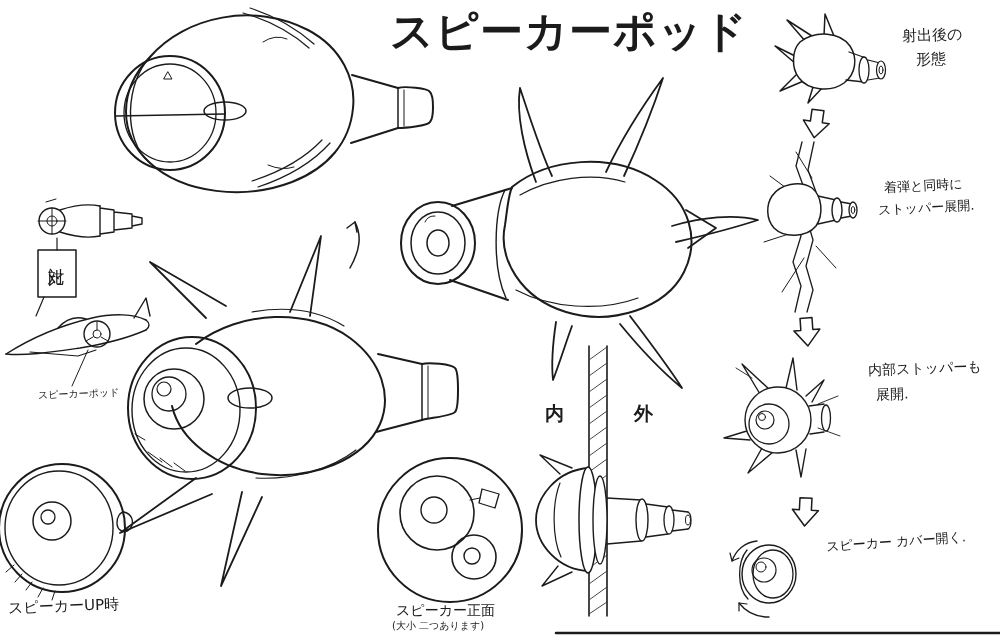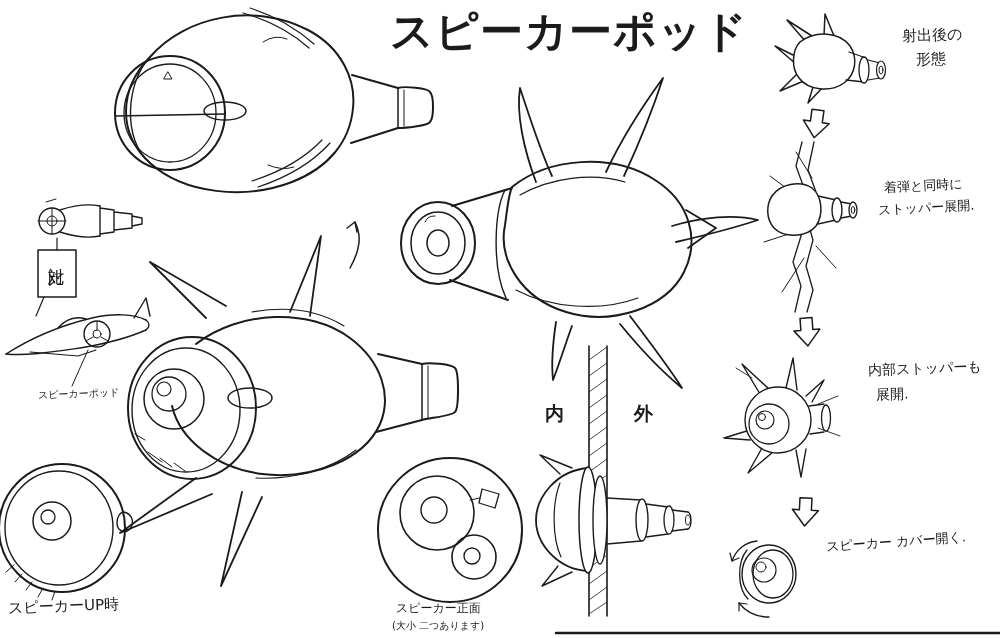--- a/index.html
+++ b/index.html
@@ -213,21 +213,21 @@
   </svg>
 
   <div class="lbl title" style="left:390px;top:6px;font-size:43px;">スピーカーポッド</div>
 
   <div class="lbl vtext" style="left:46px;top:254px;font-size:17px;">対比</div>
 
   <div class="lbl" style="left:38px;top:388px;font-size:10px;transform:rotate(-2deg);">スピーカーポッド</div>
 
   <div class="lbl" style="left:8px;top:597px;font-size:15px;transform:rotate(-2deg);">スピーカーUP時</div>
 
-  <div class="lbl" style="left:396px;top:602px;font-size:12px;font-family:Liberation Mono, monospace;">スピーカー正面</div>
+  <div class="lbl" style="left:396px;top:602px;font-size:14px;">スピーカー正面</div>
   <div class="lbl" style="left:392px;top:620px;font-size:10px;">(大小 二つあります)</div>
 
   <div class="lbl" style="left:545px;top:402px;font-size:19px;font-weight:600;">内</div>
   <div class="lbl" style="left:634px;top:402px;font-size:19px;font-weight:600;">外</div>
 
   <div class="lbl" style="left:902px;top:26px;font-size:15px;transform:rotate(-2deg);">射出後の</div>
   <div class="lbl" style="left:916px;top:50px;font-size:15px;transform:rotate(-2deg);">形態</div>
 
   <div class="lbl" style="left:884px;top:178px;font-size:13px;transform:rotate(-3deg);">着弾と同時に</div>
   <div class="lbl" style="left:878px;top:200px;font-size:13px;transform:rotate(-3deg);">ストッパー展開.</div>

